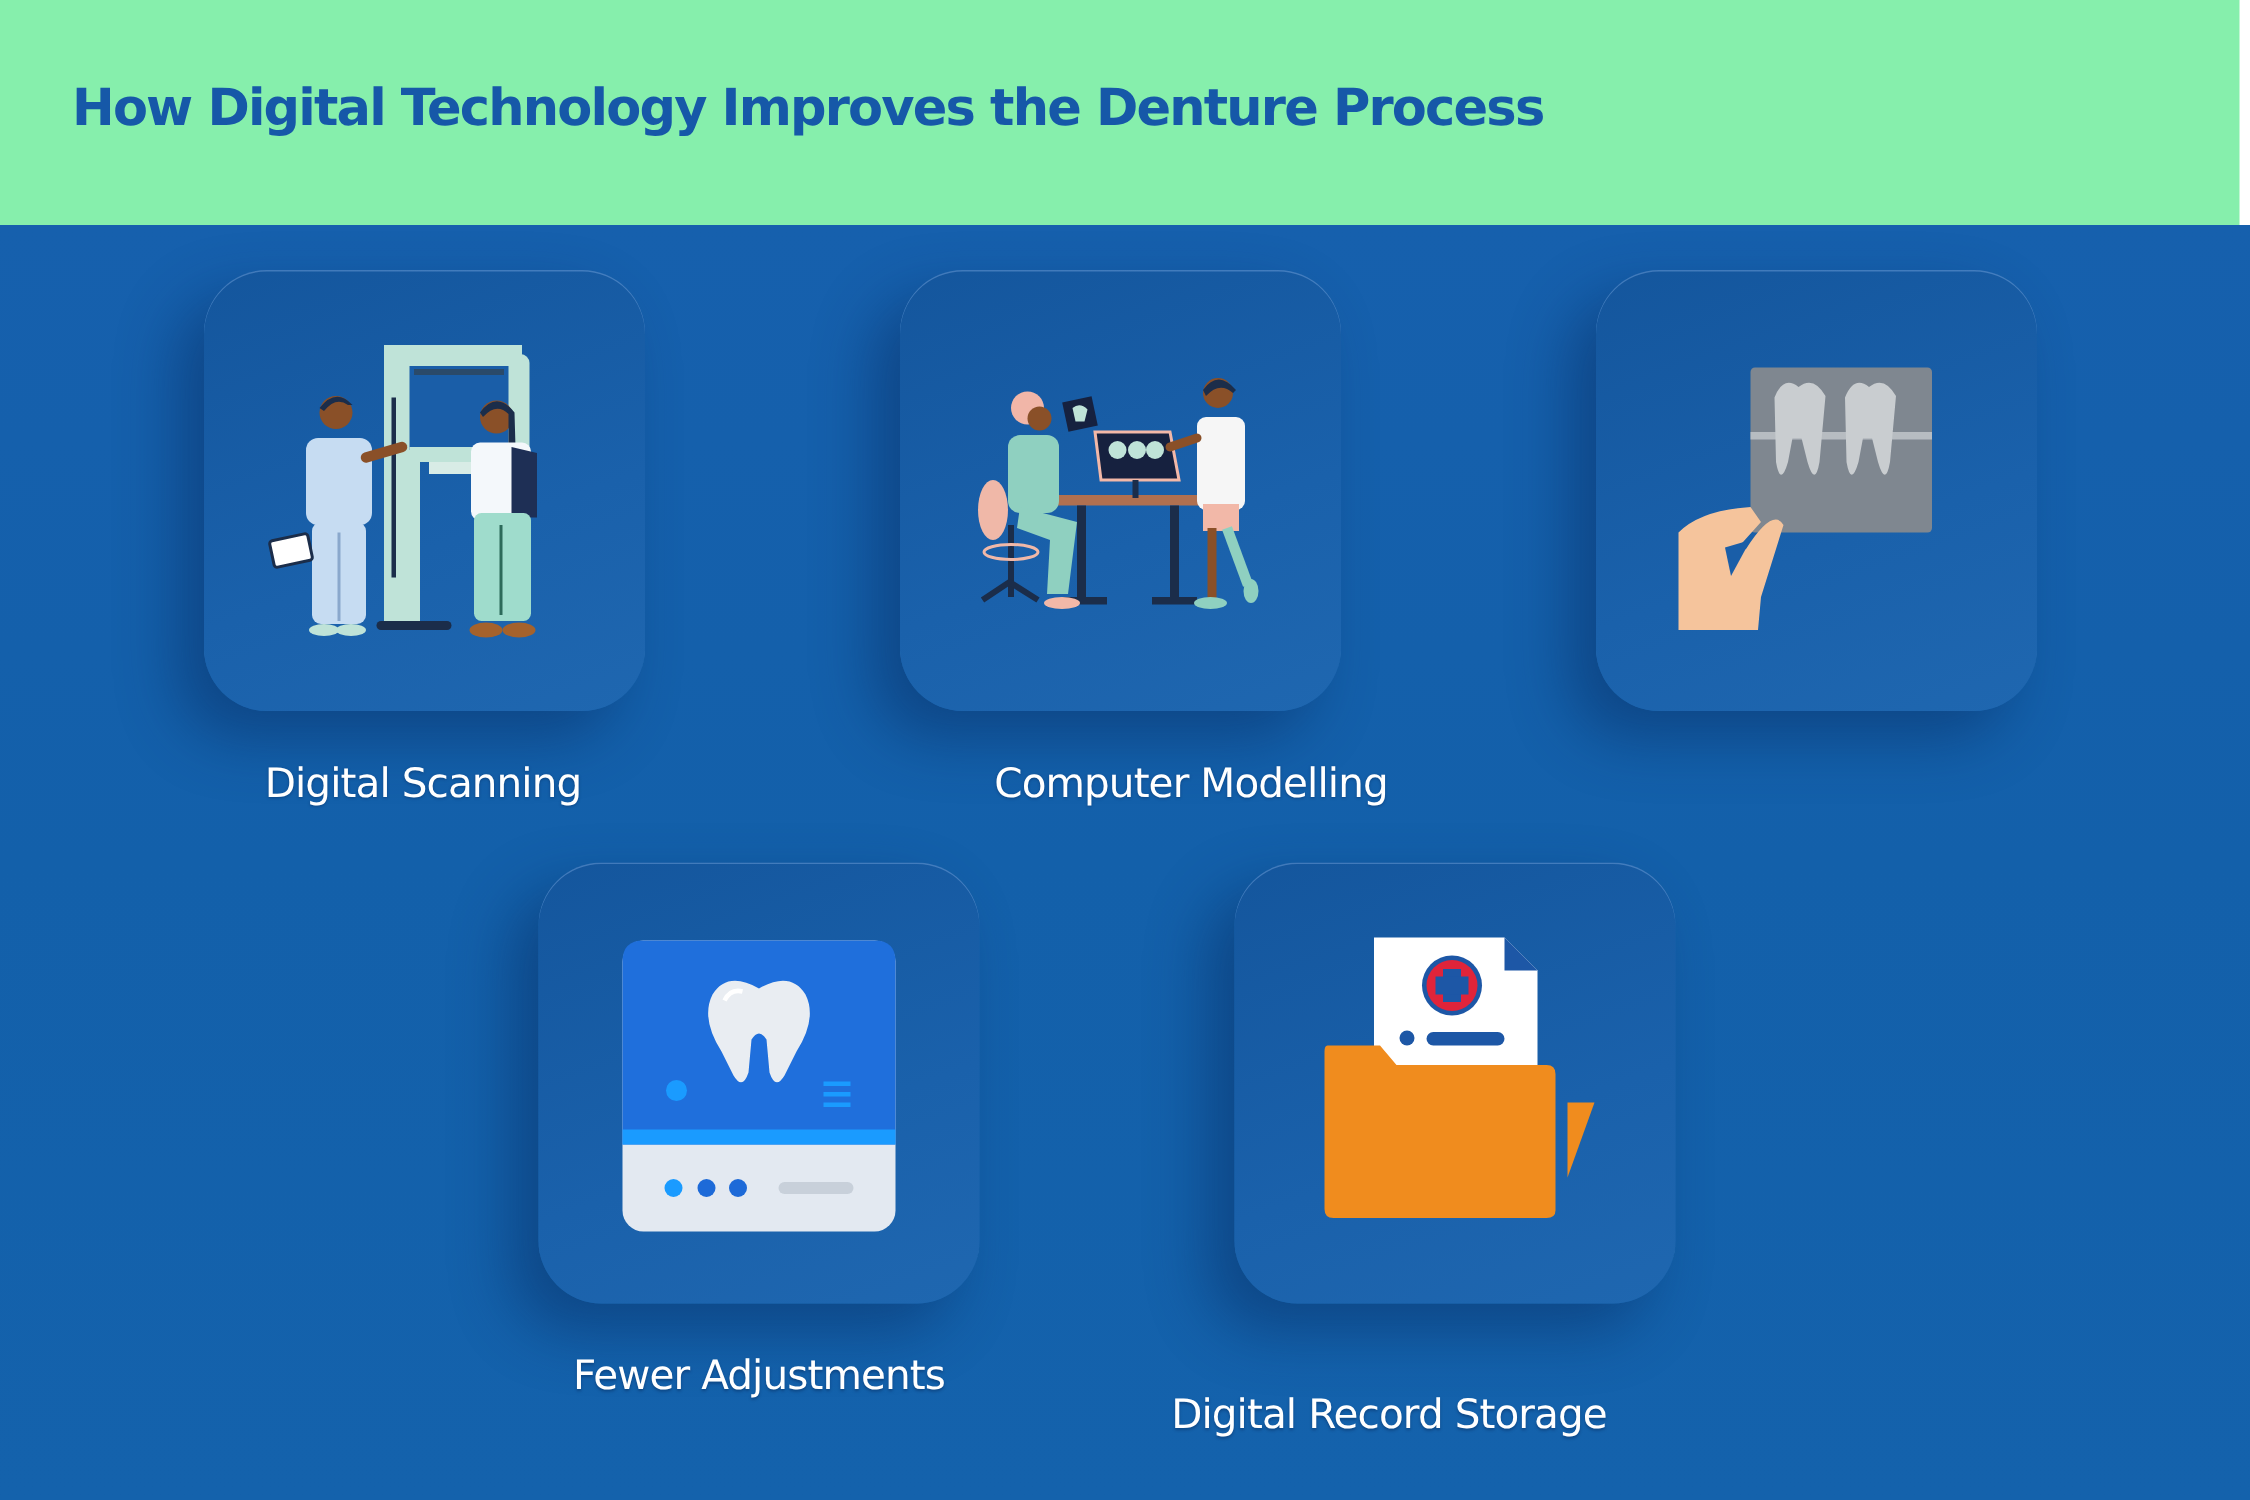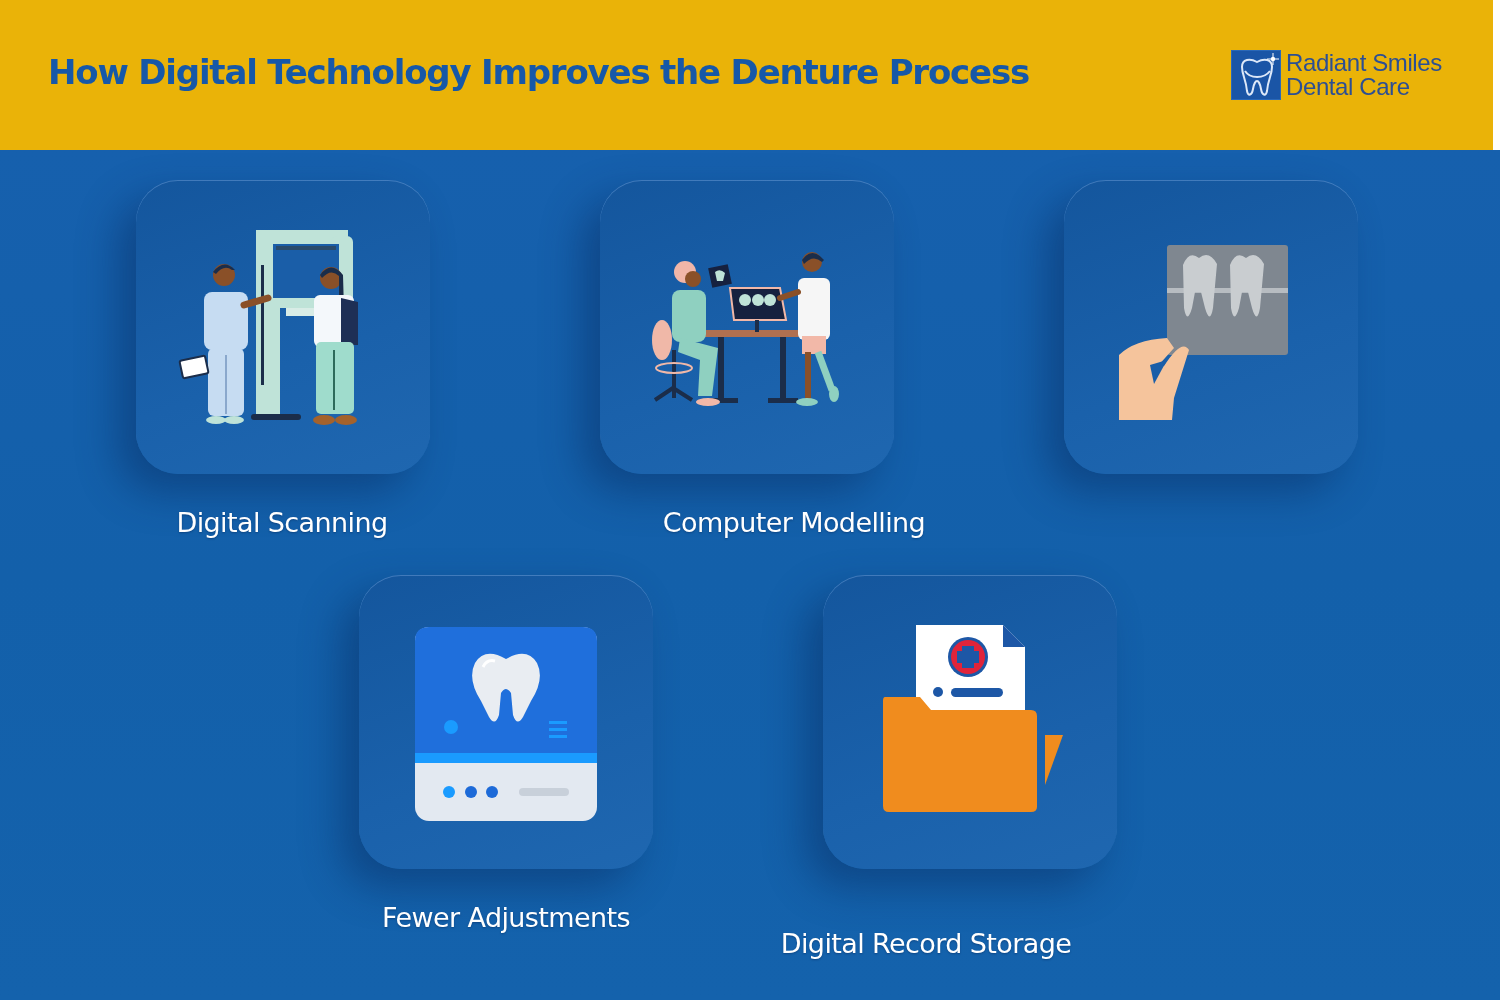--- a/index.html
+++ b/index.html
@@ -1,19 +1,19 @@
 <!DOCTYPE html>
 <html><head>
 <meta charset="utf-8">
 <style>
   * { box-sizing: border-box; margin: 0; padding: 0; }
   html, body { width: 1500px; height: 1000px; overflow: hidden; background: #ffffff; }
   body { font-family: "Liberation Sans", sans-serif; position: relative; }
 
-  .header { position: absolute; left: 0; top: 0; width: 1493px; height: 150px; background: #eab308; }
+  .header { position: absolute; left: 0; top: 0; width: 1493px; height: 150px; background: #86efac; }
   .title { position: absolute; left: 48px; top: 52px; font-family: "DejaVu Sans", sans-serif; font-weight: bold; font-size: 34px; letter-spacing: -1.2px; color: #1658a8; white-space: nowrap; }
 
   .logo { position: absolute; left: 1231px; top: 50px; display: flex; align-items: center; }
   .logo-box { width: 50px; height: 50px; background: #1a55a6; border: 1px solid #2a68b8; position: relative; }
   .logo-text { margin-left: 5px; color: #2c4f94; font-family: "Liberation Sans", sans-serif; font-size: 24px; line-height: 24px; letter-spacing: -0.4px; }
   .logo-text div { white-space: nowrap; }
 
   .main { position: absolute; left: 0; top: 150px; width: 1500px; height: 850px;
           background: linear-gradient(180deg, #1660ad 0%, #1360aa 50%, #1462ac 100%); overflow: hidden; padding-left: 36px; }
 
@@ -22,34 +22,20 @@
           box-shadow: -18px 18px 40px rgba(6,40,90,0.45), inset 0 1px 0 rgba(150,190,240,0.35);
           overflow: hidden; }
   .card svg { position: absolute; left: 0; top: 0; width: 294px; height: 294px; }
   .label { position: absolute; color: #ffffff; font-family: "DejaVu Sans", sans-serif; font-size: 27px; letter-spacing: -0.6px; white-space: nowrap; text-align: center; transform: translateX(-50%); text-shadow: 0 1px 2px rgba(0,20,60,0.35); }
 </style>
 </head>
 <body>
 
 <div class="header">
   <h1 class="title">How Digital Technology Improves the Denture Process</h1>
-  <div class="logo">
-    <div class="logo-box">
-      <svg width="50" height="50" viewBox="0 0 50 50">
-        <path d="M10 16 C10 8 18 7 25 11 C32 7 40 8 40 16 C40 24 36 28 35 40 C34 46 30 44 29 38 C28 32 26 30 25 30 C24 30 22 32 21 38 C20 44 16 46 15 40 C14 28 10 24 10 16 Z" fill="none" stroke="#dce8f8" stroke-width="2"></path>
-        <path d="M13 20 C18 28 32 28 38 20" fill="none" stroke="#dce8f8" stroke-width="2"></path>
-        <circle cx="41" cy="8" r="2.2" fill="#ffffff"></circle>
-        <path d="M41 2 L41 14 M35 8 L47 8" stroke="#ffffff" stroke-width="1"></path>
-      </svg>
-    </div>
-    <div class="logo-text">
-      <div>Radiant Smiles</div>
-      <div>Dental Care</div>
-    </div>
-  </div>
 </div>
 
 <div class="main">
 
   <div class="card" style="left:136px; top:30px;">
     <svg viewBox="0 0 294 294">
 
       <rect x="120" y="50" width="24" height="186" fill="#bfe3d8"></rect>
       <rect x="120" y="50" width="92" height="14" fill="#bfe3d8"></rect>
       <rect x="195" y="56" width="22" height="70" rx="6" fill="#bfe3d8"></rect>

